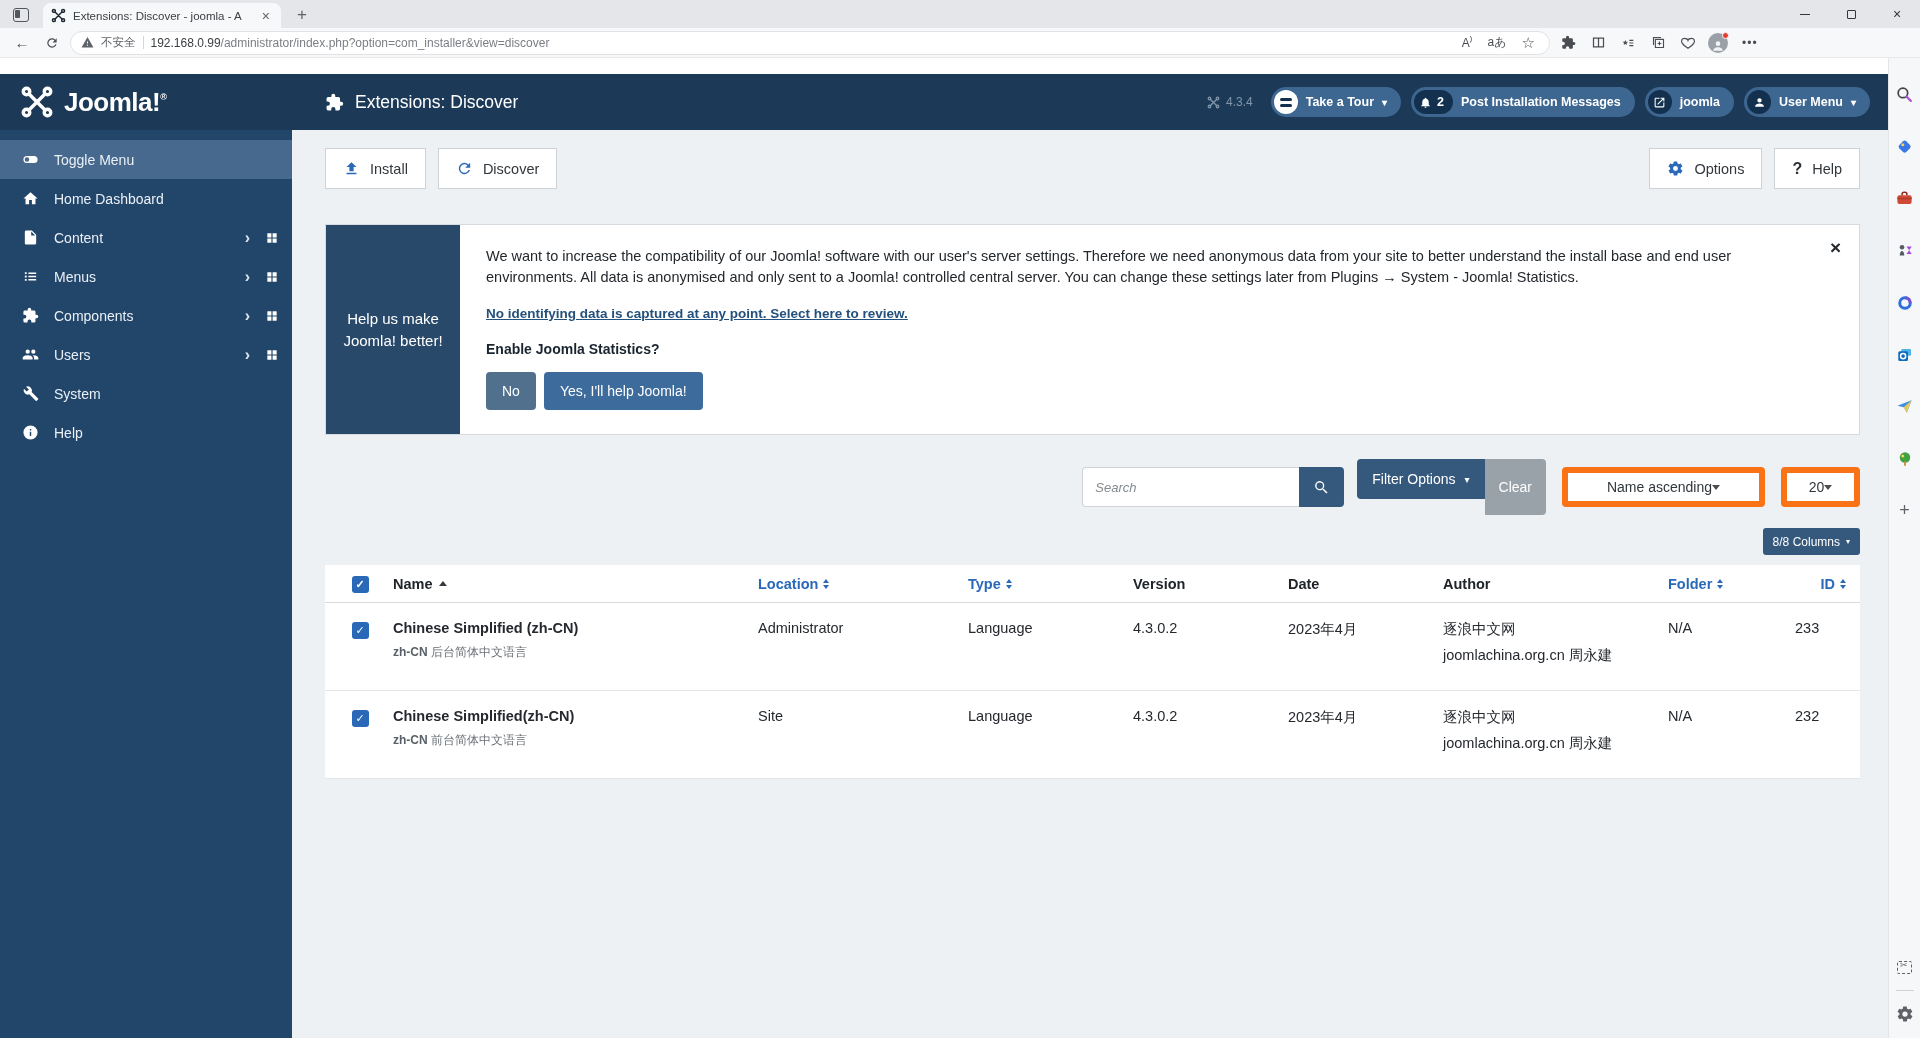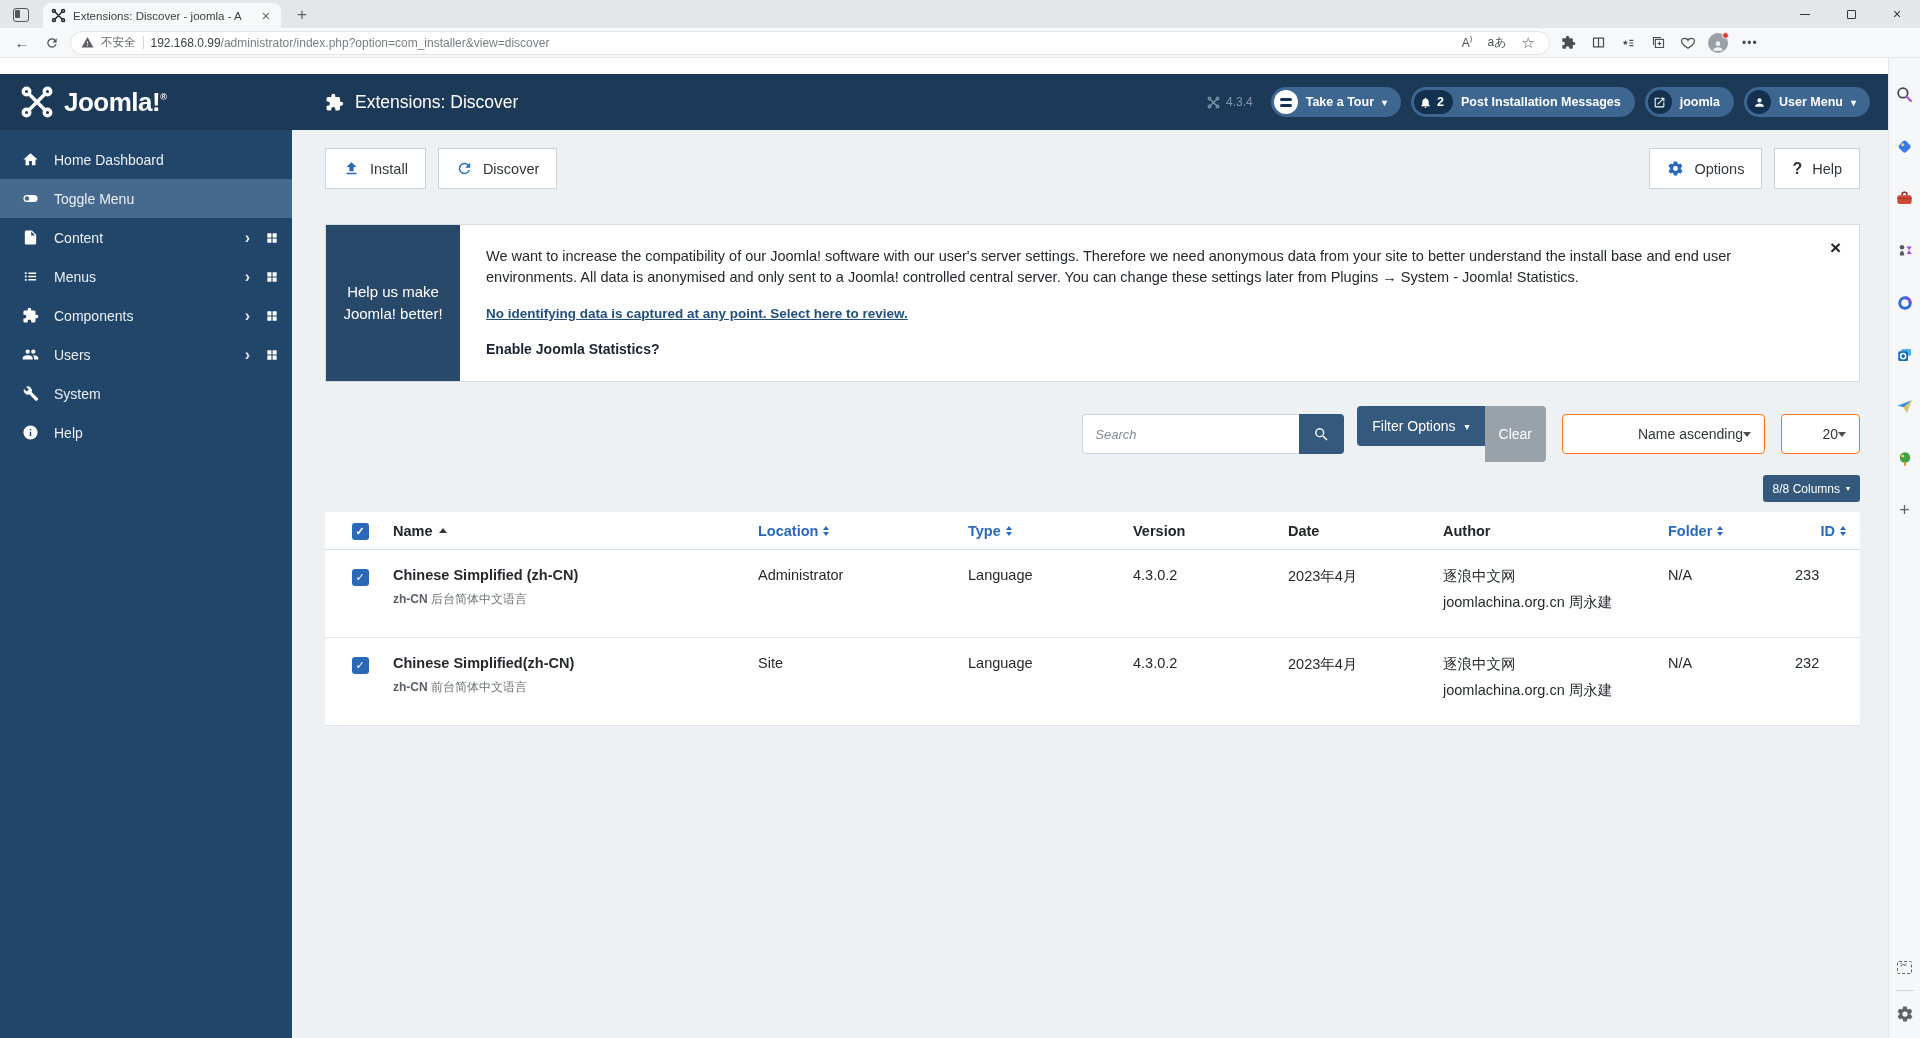--- a/index.html
+++ b/index.html
@@ -100,22 +100,22 @@
                   padding:0 12px; font-size:13px; font-family:inherit; color:#333; background:#fff; }
   .sgroup input::placeholder { font-style:italic; color:#848a90; }
   .sbtn { width:45px; height:40px; background:#35597d; border:none; border-radius:0 4px 4px 0;
           display:flex; align-items:center; justify-content:center; }
   .sbtn svg { width:17px; height:17px; fill:#fff; }
   .fgroup { display:flex; margin-left:13px; }
   .fbtn { height:40px; background:#35597d; color:#fff; border:none; border-radius:4px 0 0 4px; font-size:14px;
           display:flex; align-items:center; gap:9px; padding:0 15px; font-family:inherit; }
   .cbtn { height:56px; background:#99a1a9; color:#fff; border:none; border-radius:0 4px 4px 0; font-size:14px;
           padding:0 14px; font-family:inherit; }
-  .sel { height:40px; background:#fff; border:1px solid #f97316; border-radius:4px; display:flex; align-items:center;
-         justify-content:flex-end; padding:0 13px; font-size:14px; color:#32373c; margin-left:16px; }
+  .sel { height:40px; background:#fff; border:6px solid #f97316; border-radius:4px; display:flex; align-items:center;
+         justify-content:center; padding:0 13px; font-size:14px; color:#32373c; margin-left:16px; }
   .sel.w205 { width:203px; } .sel.w80 { width:79px; }
   .tri { width:0; height:0; border-left:4.5px solid transparent; border-right:4.5px solid transparent; border-top:5.5px solid #4a4f54; }
 
   .colsrow { margin-top:13px; display:flex; justify-content:flex-end; }
   .colsbtn { height:27px; background:#35597d; color:#fff; border:none; border-radius:3px; font-size:12px;
              display:flex; align-items:center; gap:6px; padding:0 10px; font-family:inherit; }
   .colsbtn .caret { font-size:8px; }
 
   .dtable { margin-top:10px; background:#fff; }
   .tr { display:flex; border-bottom:1px solid #e2e6ea;padding-left:10px; }
@@ -359,31 +359,31 @@
             </span>
           <span>User Menu</span>
           <span class="caret">▾</span>
         </div>
       </div>
     </div>
 
     <div class="jbody">
 
       <nav class="jsidebar">
+        <div class="mi active">
+          <svg>
+              <use href="#i-toggle"></use>
+            </svg>
+          <span>Toggle Menu</span>
+        </div>
         <div class="mi">
           <svg>
               <use href="#i-home"></use>
             </svg>
           <span>Home Dashboard</span>
-        </div>
-        <div class="mi active">
-          <svg>
-              <use href="#i-toggle"></use>
-            </svg>
-          <span>Toggle Menu</span>
         </div>
         <div class="mi">
           <svg>
               <use href="#i-doc"></use>
             </svg>
           <span>Content</span>
           <span class="mi-end">
               <span class="chev">›</span>
               <svg>
                 <use href="#i-grid"></use>
@@ -468,20 +468,24 @@
           </div>
         </div>
 
         <div class="stats">
           <aside>Help us make Joomla! better!</aside>
           <div class="stats-main">
             <span class="stats-x">×</span>
             <p class="stats-body">We want to increase the compatibility of our Joomla! software with our user's server settings. Therefore we need anonymous data from your site to better understand the install base and end user environments. All data is anonymised and only sent to a Joomla! controlled central server. You can change these settings later from Plugins → System - Joomla! Statistics.</p>
             <a class="stats-link" href="#">No identifying data is captured at any point. Select here to review.</a>
             <div class="stats-q">Enable Joomla Statistics?</div>
+            <div class="stats-btns">
+              <button class="btn-no">No</button>
+              <button class="btn-yes">Yes, I'll help Joomla!</button>
+            </div>
           </div>
         </div>
 
         <div class="filterbar">
           <div class="sgroup">
             <input placeholder="Search" style="">
             <button class="sbtn">
                 <svg>
                   <use href="#i-search"></use>
                 </svg>

